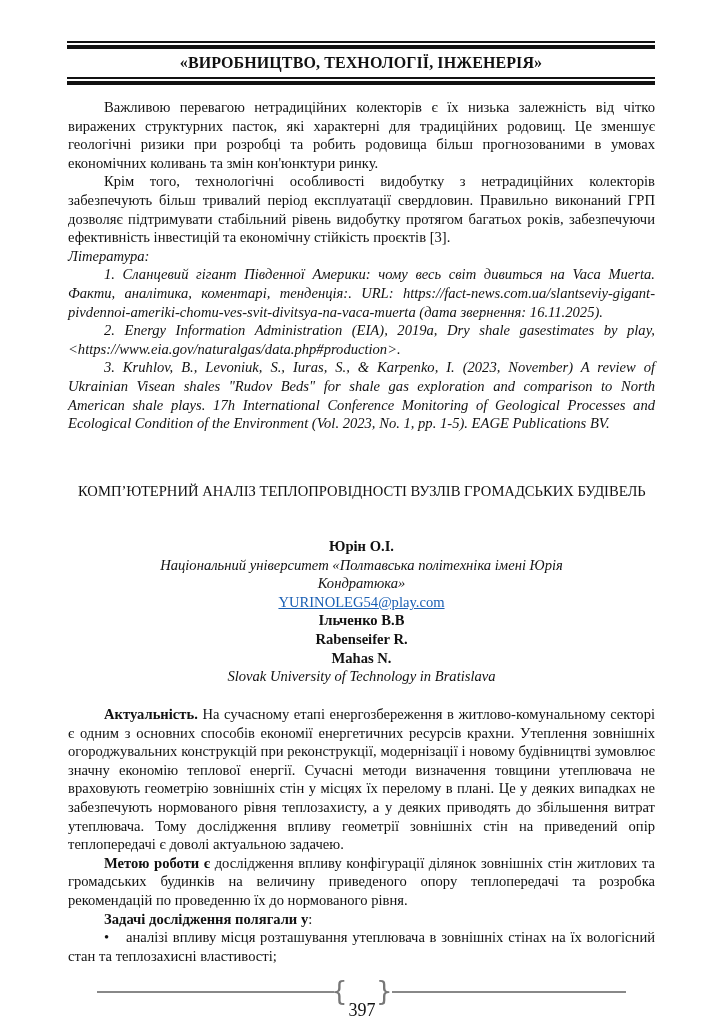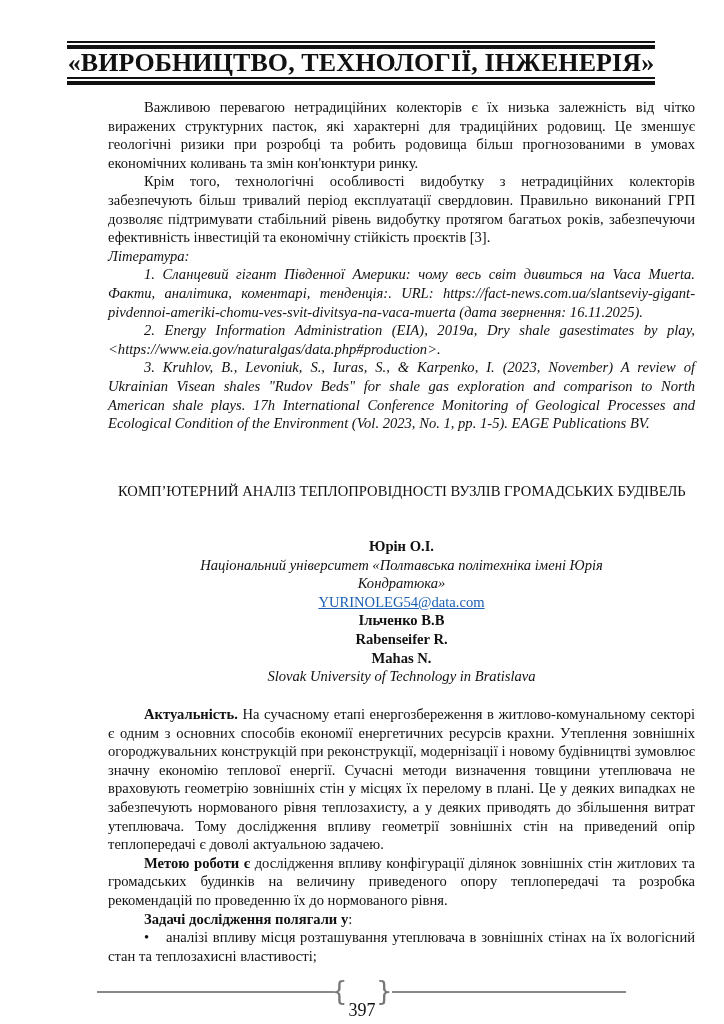--- a/index.html
+++ b/index.html
@@ -2,26 +2,26 @@
 <html><head>
   <meta charset="utf-8">
   <style>
     html, body { margin: 0; padding: 0; background: #ffffff; }
     body {
       width: 724px; height: 1024px; position: relative; overflow: hidden;
       font-family: "Liberation Serif", "DejaVu Serif", serif;
       color: #111111;
       font-size: 14.6px;
     }
-    .block { position: absolute; left: 68px; width: 587px; line-height: 18.6px; text-align: justify; margin-left: 40px; }
+    .block { position: absolute; left: 68px; width: 587px; line-height: 18.6px; text-align: justify; }
     .hdr-line-thin { position: absolute; left: 67px; width: 588px; height: 2px; background: #111; }
     .hdr-line-thick { position: absolute; left: 67px; width: 588px; height: 4px; background: #111; }
     .hdr-title {
       position: absolute; left: 67px; width: 588px; top: 50px; height: 26px;
-      text-align: center; font-weight: bold; font-size: 26px; line-height: 26px; letter-spacing: 0.1px;
+      text-align: center; font-weight: bold; font-size: 16px; line-height: 26px; letter-spacing: 0.1px;
     }
     p { margin: 0; }
     .indent { text-indent: 36px; }
     .center { text-align: left; }
     .right { text-align: right; }
     .ital { font-style: italic; }
     .bold { font-weight: bold; }
     .refs p { font-style: italic; }
     .link { color: #1a5fb4; text-decoration: underline; }
     .bullet-item { position: relative; text-indent: 36px; }
@@ -53,21 +53,21 @@
 </div>
 
 <div class="block" style="top:482px; text-align:left;">
   <p style="padding-left:10px; white-space:nowrap;">КОМП’ЮТЕРНИЙ АНАЛІЗ ТЕПЛОПРОВІДНОСТІ ВУЗЛІВ ГРОМАДСЬКИХ БУДІВЕЛЬ</p>
 </div>
 
 <div class="block right" style="top:537px; text-align:center;">
   <p class="bold">Юрін О.І.</p>
   <p class="ital">Національний університет «Полтавська політехніка імені Юрія</p>
   <p class="ital">Кондратюка»</p>
-  <p><a class="link">YURINOLEG54@data.com</a></p>
+  <p><a class="link">YURINOLEG54@play.com</a></p>
   <p class="bold">Ільченко В.В</p>
   <p class="bold">Rabenseifer R.</p>
   <p class="bold">Mahas N.</p>
   <p class="ital">Slovak University of Technology in Bratislava</p>
 </div>
 
 <div class="block" style="top:705px;">
   <p class="indent"><span class="bold">Актуальність.</span><span> На сучасному етапі енергозбереження в житлово-комунальному секторі є одним з основних способів економії енергетичних ресурсів крахни. Утеплення зовнішніх огороджувальних конструкцій при реконструкції, модернізації і новому будівництві зумовлює значну економію теплової енергії. Сучасні методи визначення товщини утеплювача не враховують геометрію зовнішніх стін у місцях їх перелому в плані. Це у деяких випадках не забезпечують нормованого рівня теплозахисту, а у деяких приводять до збільшення витрат утеплювача. Тому дослідження впливу геометрії зовнішніх стін на приведений опір теплопередачі є доволі актуальною задачею.</span></p>
   <p class="indent"><span class="bold">Метою роботи є</span><span> дослідження впливу конфігурації ділянок зовнішніх стін житлових та громадських будинків на величину приведеного опору теплопередачі та розробка рекомендацій по проведенню їх до нормованого рівня.</span></p>
   <p class="indent"><span class="bold">Задачі дослідження полягали у</span><span>:</span></p>

